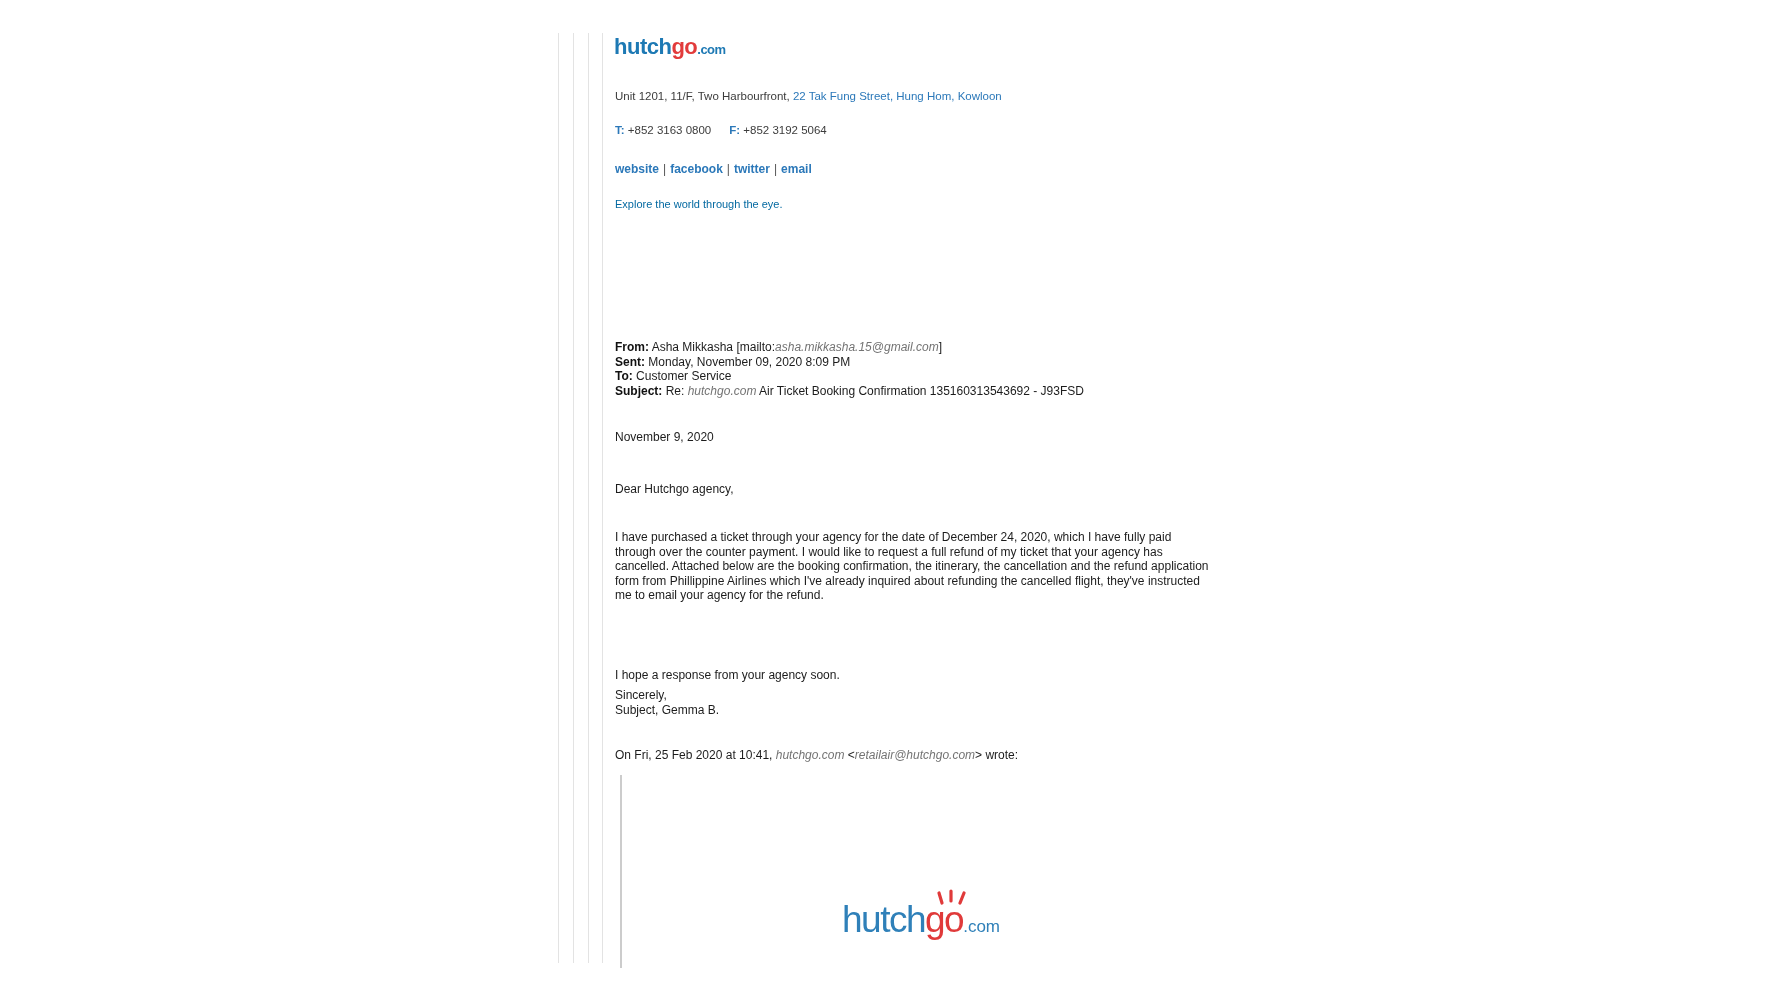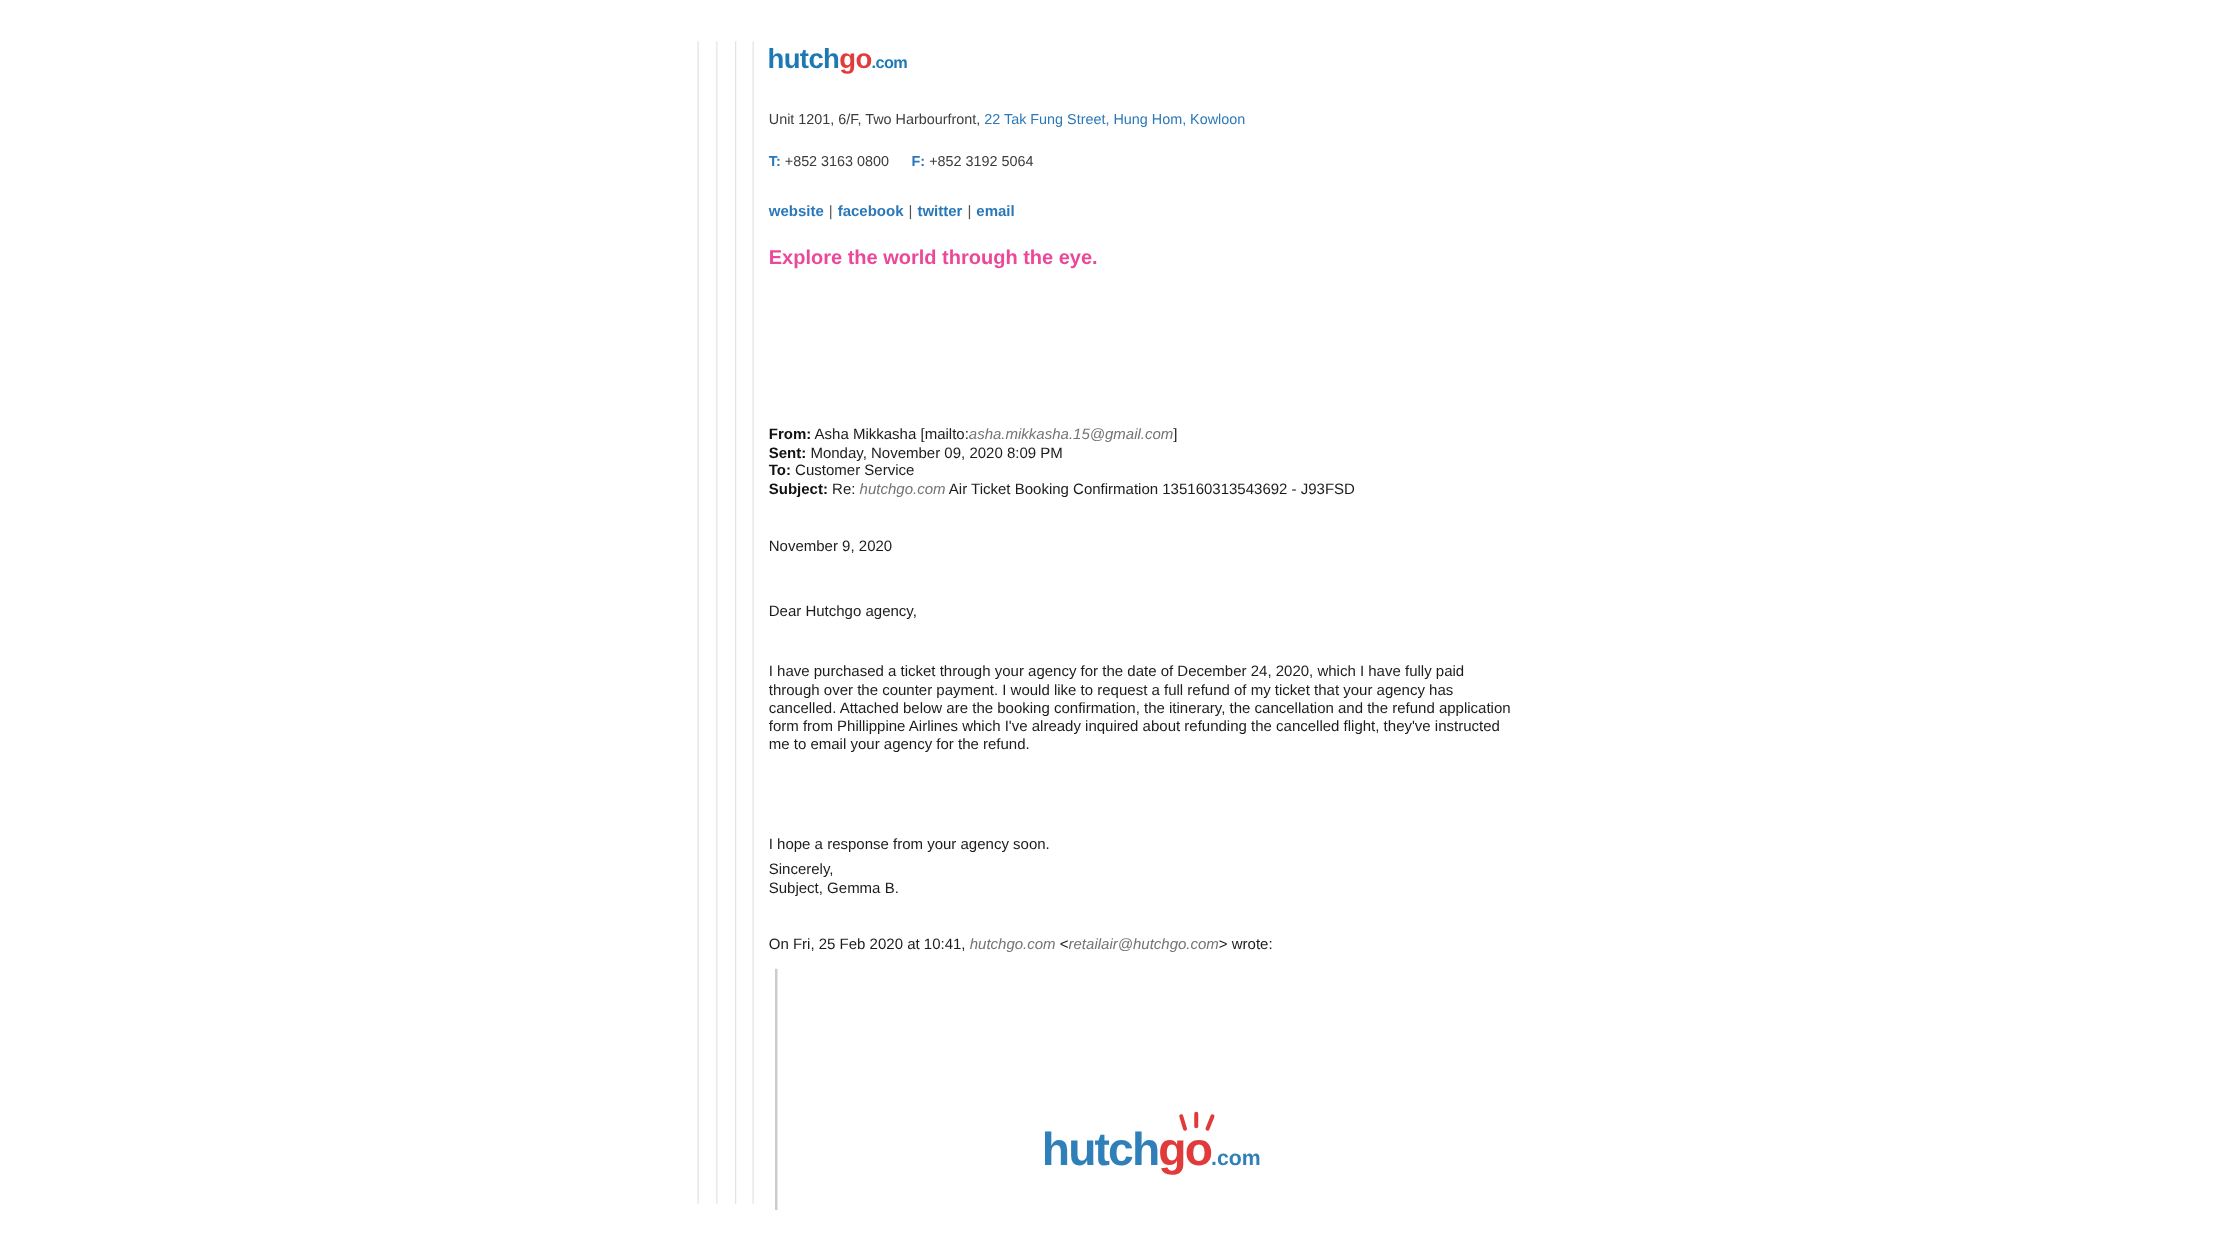--- a/index.html
+++ b/index.html
@@ -20,57 +20,57 @@
   .lg-blue{color:#1d79b4;}
   .lg-red{color:#e23b3b;}
   .lg-com{color:#1d79b4;font-size:13px;}
   .address{left:615px;top:90px;font-size:11.5px;color:#3c3c3c;white-space:nowrap;}
   .phone{left:615px;top:124px;font-size:11.5px;color:#3c3c3c;white-space:nowrap;}
   .phone .lbl{color:#2b78b9;font-weight:bold;}
   .phone .gap{display:inline-block;width:18px;}
   .siglinks{left:615px;top:162px;font-size:12px;font-weight:bold;white-space:nowrap;text-align:center;}
   .siglinks a{color:#2b78b9;text-decoration:none;cursor:pointer;}
   .siglinks .sep{color:#555;font-weight:normal;padding:0 4px;}
-  .tagline{left:615px;top:198px;font-size:16px;font-weight:bold;color:#ec4899;}
+  .tagline{left:615px;top:198px;font-size:11px;font-weight:normal;color:#0369a1;}
   
   .headers{left:615px;top:340px;font-size:12px;line-height:14.5px;color:#1c1c1c;}
   .headers b{color:#111;margin-top:18px;}
   a.link-light{color:#737373;text-decoration:none;cursor:pointer;font-style:italic;}
   a.link-mid{color:#2b78b9;text-decoration:none;cursor:pointer;}
   
   .bodytext{font-size:12px;color:#1c1c1c;}
   .date{left:615px;top:430px;}
   .salutation{left:615px;top:482px;}
   .para{left:615px;top:530px;width:594px;line-height:14.6px;}
   .hope{left:615px;top:636px;margin-top:32px;}
   .signoff{left:615px;top:688px;line-height:14.6px;}
   .quotehdr{left:615px;top:748px;white-space:nowrap;}
   
   .quoted{left:632px;top:900px;width:578px;text-align:center;}
-  .bottomlogo{display:inline-block;font-weight:bold;font-size:37px;letter-spacing:-1.5px;white-space:nowrap;line-height:40px;}
+  .bottomlogo{display:inline-block;font-weight:normal;font-size:37px;letter-spacing:-1.5px;white-space:nowrap;line-height:40px;}
   .bl-blue{color:#2f80b9;}
   .bl-red{color:#e03a3a;position:relative;display:inline-block;}
   .bl-com{color:#2f80b9;font-size:17px;letter-spacing:0;}
   .rays{position:absolute;top:-11px;right:-4px;width:30px;height:16px;}
 </style>
 </head>
 <body>
 
 <div class="qbar qbar-1"></div>
 <div class="qbar qbar-2"></div>
 <div class="qbar qbar-3"></div>
 <div class="qbar qbar-4"></div>
 <div class="qbar-5"></div>
 
 <div class="abs toplogo">
   <span class="lg-blue">hutch</span><span class="lg-red">go</span><span class="lg-com">.com</span>
 </div>
 
 <div class="abs address">
-  <span>Unit 1201, 6/F, Two Harbourfront, </span><a class="link-mid">22 Tak Fung Street, Hung Hom, Kowloon</a>
+  <span>Unit 1201, 11/F, Two Harbourfront, </span><a class="link-mid">22 Tak Fung Street, Hung Hom, Kowloon</a>
 </div>
 
 <div class="abs phone">
   <span class="lbl">T:</span><span> +852 3163 0800</span><span class="gap"></span><span class="lbl">F:</span><span> +852 3192 5064</span>
 </div>
 
 <div class="abs siglinks">
   <a>website</a><span class="sep">|</span><a>facebook</a><span class="sep">|</span><a>twitter</a><span class="sep">|</span><a>email</a>
 </div>
 

